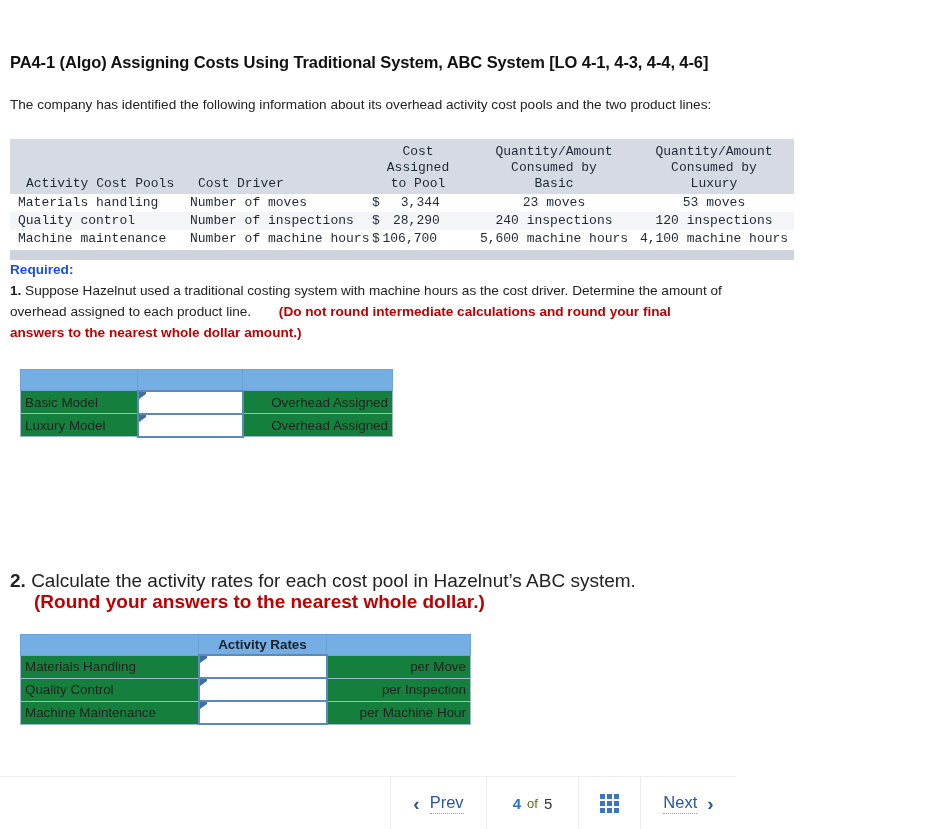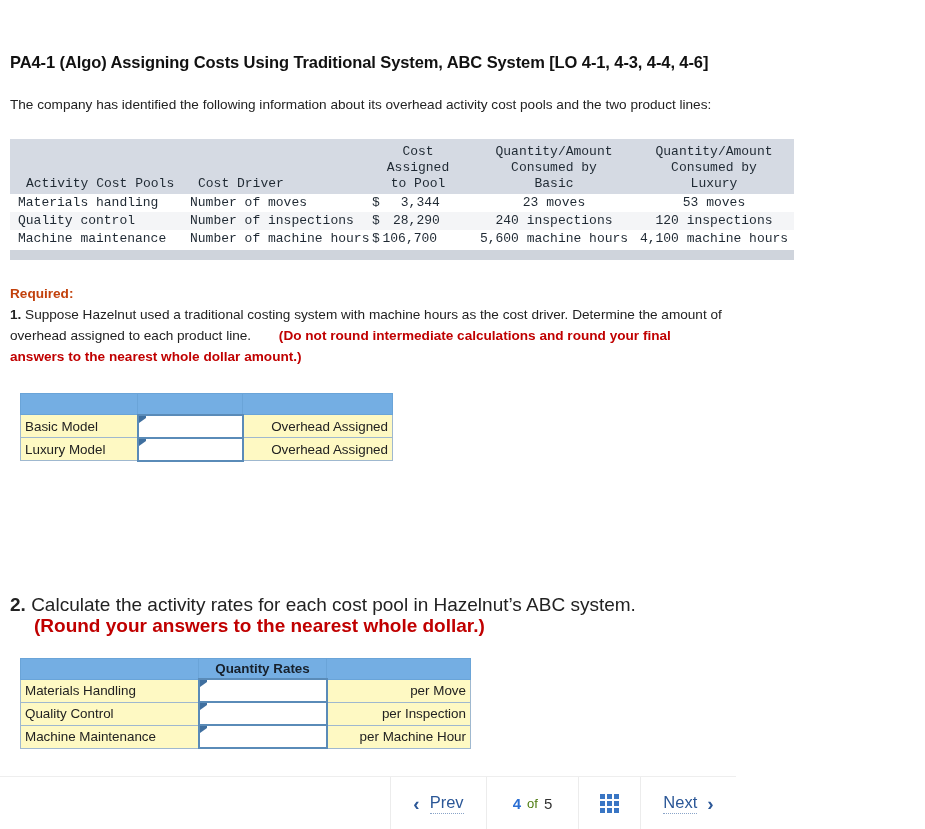--- a/index.html
+++ b/index.html
@@ -86,22 +86,21 @@
   .col-pool { width: 172px; }
   .col-driver { width: 180px; }
   .col-cost { width: 112px; }
   .col-basic { width: 160px; }
   .col-lux { width: 160px; }
 
   
   .required {
     font-size: 13.6px;
     font-weight: bold;
-    color: #c2410c;
-    padding-top: 24px;
+    color: #1d4ed8;
     line-height: 19px;
   }
   .req-body {
     font-size: 13.6px;
     line-height: 21px;
     color: #222;
     padding-top: 1px;
     max-width: 918px;
   }
   .req-num { font-weight: bold; }
@@ -112,21 +111,21 @@
     border-collapse: collapse;
     table-layout: fixed;
     font-size: 13.4px;
     color: #222;
   }
   .answer-table td, .answer-table th {
     border: 1px solid #9fb8cf;
     height: 23px;
     padding: 0 4px;
     font-weight: normal;
-    background: #fef9c3;
+    background: #15803d;
     vertical-align: middle;
   }
   .answer-table tr.hdr td, .answer-table tr.hdr th {
     background: #74aee3;
     border: 1px solid #6aa4d8;
     height: 21px;
   }
   .answer-table th.hdr-lbl {
     background: #74aee3;
     text-align: center;
@@ -329,21 +328,21 @@
 
     <table class="answer-table" id="t2">
       <colgroup>
           <col class="c1">
           <col class="c2">
           <col class="c3">
         </colgroup>
       <tbody>
           <tr class="hdr">
         <td></td>
-        <th class="hdr-lbl">Quantity Rates</th>
+        <th class="hdr-lbl">Activity Rates</th>
         <td></td>
       </tr>
       <tr>
         <td class="label-cell">Materials Handling</td>
         <td class="input-cell">
           <span class="flag"></span>
           <input type="text" value="" style="">
         </td>
         <td class="unit-cell">per Move</td>
       </tr>

